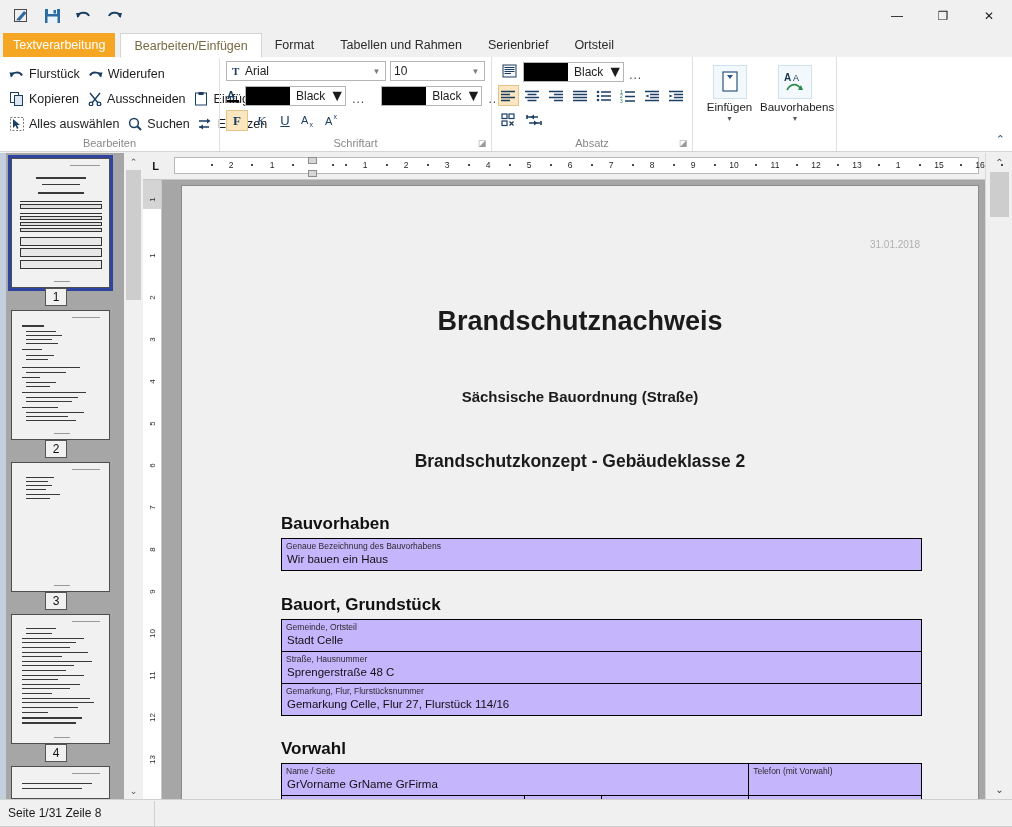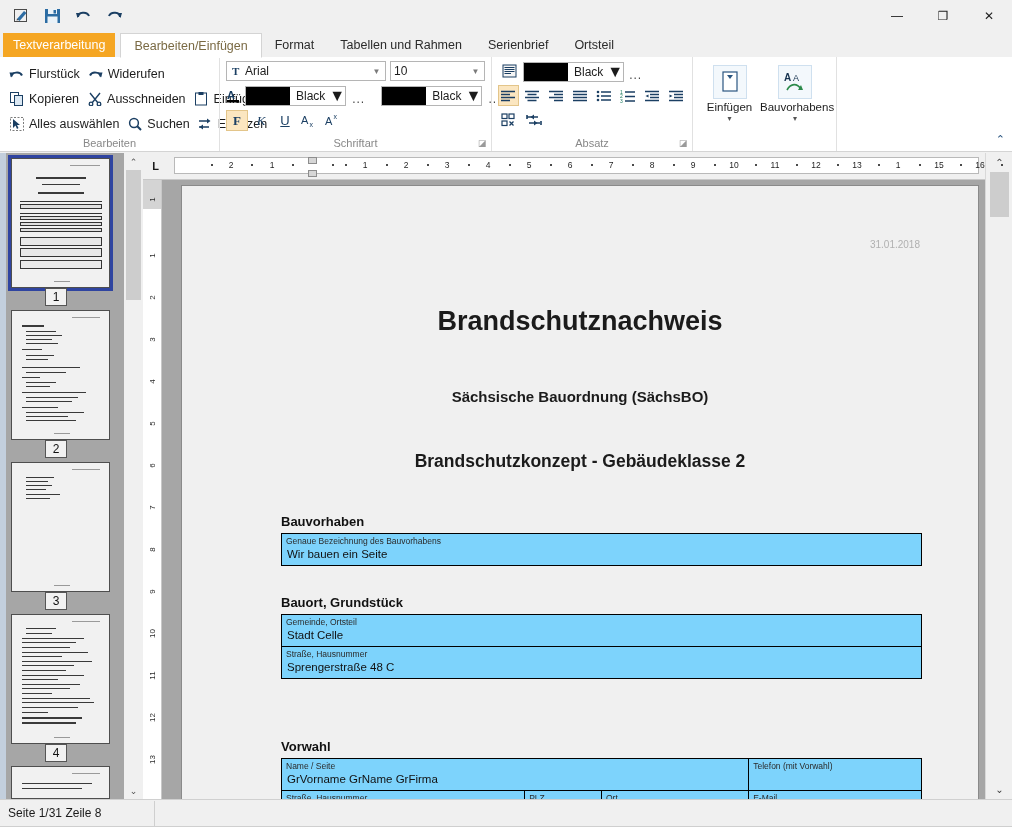--- a/index.html
+++ b/index.html
@@ -118,22 +118,22 @@
   .docdate { position:absolute; right:58px; top:53px; font-size:10px; color:#b0b0b0;
              font-family:"Liberation Sans", sans-serif; }
   .h1 { position:absolute; left:0; right:0; top:120px; text-align:center;
         font-size:27px; font-weight:bold; letter-spacing:0px; }
   .h2 { position:absolute; left:0; right:0; top:202px; text-align:center;
         font-size:15px; font-weight:bold; }
   .h3 { position:absolute; left:0; right:0; top:265px; text-align:center;
         font-size:17.5px; font-weight:bold; }
 
   .sect { position:absolute; left:99px; width:641px; }
-  .sect-title { font-size:13px; font-weight:bold; color:#111; margin-bottom:4px; }
-  .ftable { border:1px solid #000; border-collapse:collapse; width:641px; background:#7dd3fc; }
+  .sect-title { font-size:17px; font-weight:bold; color:#111; margin-bottom:4px; }
+  .ftable { border:1px solid #000; border-collapse:collapse; width:641px; background:#c4b5fd; }
   .ftable td { border:1px solid #000; padding:2px 3px 3px 4px; vertical-align:top; }
   .flabel { font-size:8.5px; color:#2a2a2a; line-height:11px; display:block; }
   .fvalue { font-size:11.5px; color:#111; line-height:15px; display:block; padding-left:1px; }
 
   
   .vscroll { position:absolute; right:0; top:0; width:27px; height:646px; background:#f0f0f0;
              border-left:1px solid #d8d8d8; }
   .vscroll .sarrow { width:27px; height:19px; display:flex; align-items:center;
                      justify-content:center; font-size:10px; color:#3c3c3c; }
   .vscroll .sarrow.bot { position:absolute; bottom:0; }
@@ -593,51 +593,57 @@
       <div class="vrtick" style="top:476px;">10</div>
       <div class="vrtick" style="top:518px;">11</div>
       <div class="vrtick" style="top:560px;">12</div>
       <div class="vrtick" style="top:602px;">13</div>
     </div>
 
     <div class="canvas">
       <div class="page">
         <div class="docdate">31.01.2018</div>
         <div class="h1">Brandschutznachweis</div>
-        <div class="h2">Sächsische Bauordnung (SächsBO)</div>
+        <div class="h2">Sächsische Bauordnung (Straße)</div>
         <div class="h3">Brandschutzkonzept - Gebäudeklasse 2</div>
 
         <div class="sect" style="top:328px;">
           <div class="sect-title">Bauvorhaben</div>
           <table class="ftable">
             <tbody>
                 <tr>
               <td style="width:100%;">
                 <span class="flabel">Genaue Bezeichnung des Bauvorhabens</span>
-                <span class="fvalue">Wir bauen ein Seite</span>
+                <span class="fvalue">Wir bauen ein Haus</span>
               </td>
             </tr>
           </tbody>
             </table>
         </div>
 
         <div class="sect" style="top:409px;">
           <div class="sect-title">Bauort, Grundstück</div>
           <table class="ftable">
             <tbody>
                 <tr>
               <td>
                 <span class="flabel">Gemeinde, Ortsteil</span>
                 <span class="fvalue">Stadt Celle</span>
               </td>
             </tr>
             <tr>
               <td>
                 <span class="flabel">Straße, Hausnummer</span>
                 <span class="fvalue">Sprengerstraße 48 C</span>
+              </td>
+            </tr>
+            <tr>
+              <td>
+                <span class="flabel">Gemarkung, Flur, Flurstücksnummer</span>
+                <span class="fvalue">Gemarkung Celle, Flur 27, Flurstück 114/16</span>
               </td>
             </tr>
           </tbody>
             </table>
         </div>
 
         <div class="sect" style="top:553px;">
           <div class="sect-title">Vorwahl</div>
           <table class="ftable">
             <tbody>

